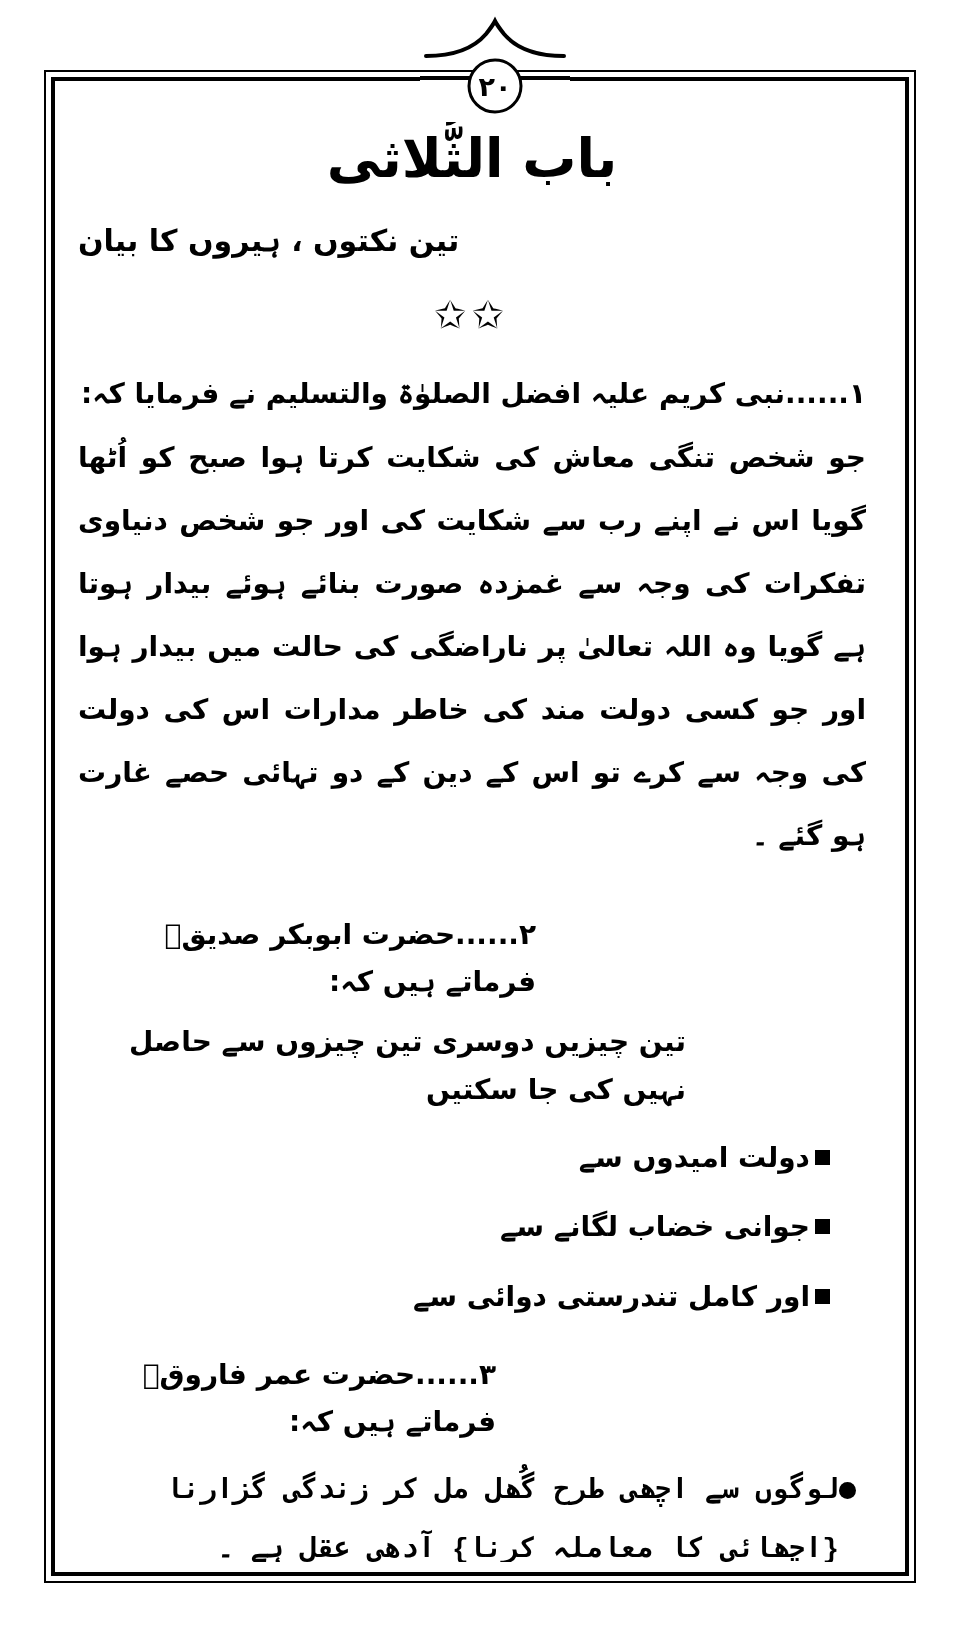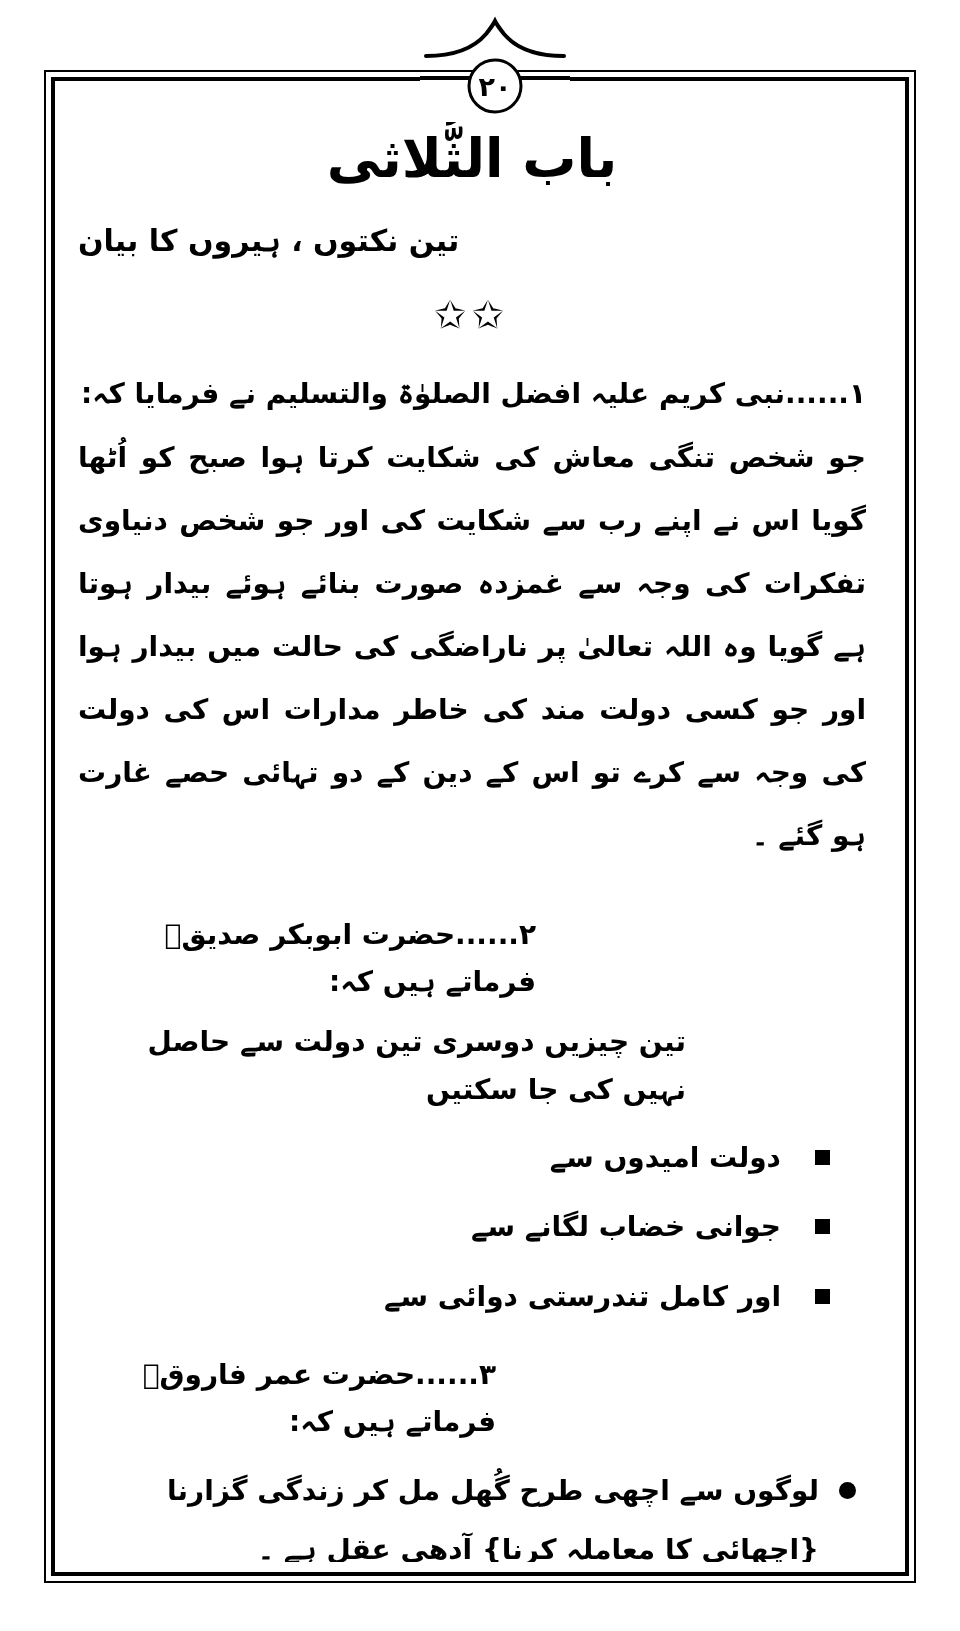--- a/index.html
+++ b/index.html
@@ -64,33 +64,33 @@
     font-size: 28px; font-weight: bold;
     margin: 8px 0 0 0; line-height: 2.25;
     text-align: justify; text-align-last: right;
   }
   .lead {
     font-size: 28px; font-weight: bold;
     margin: 12px 0 0 0; padding-right: 180px; line-height: 1.7;
   }
 
   .sq-item {
-    display: flex; align-items: center; gap: 34px;
+    display: flex; align-items: center; gap: 5px;
     margin: 18px 36px 0 0;
     font-size: 28px; font-weight: bold; line-height: 1.9;
   }
   .sq-item + .sq-item { margin-top: 16px; }
   .sq {
     width: 15px; height: 15px; background: #000; flex: 0 0 auto;
   }
 
   .rd-item {
-    display: flex; align-items: flex-start; gap: 20px;
+    display: flex; align-items: flex-start; 
     margin: 16px 10px 0 0;
-    font-size: 28px; font-weight: bold; line-height: 2.1;
+    font-size: 28px; font-weight: bold; line-height: 2.1; font-family: Liberation Mono, monospace;
   }
   .rd {
     width: 17px; height: 17px; border-radius: 50%;
     background: #000; flex: 0 0 auto; margin-top: 20px;
   }
   .rd-item .txt { flex: 1 1 auto; }
 </style>
 </head>
 <body>
 
@@ -119,21 +119,21 @@
   <div class="subtitle">تین نکتوں ، ہیروں کا بیان</div>
 
   <div class="stars">✩✩</div>
 
   <p class="intro">۱......نبی کریم علیہ افضل الصلوٰۃ والتسلیم نے فرمایا کہ:</p>
 
   <p class="para">جو شخص تنگی معاش کی شکایت کرتا ہوا صبح کو اُٹھا گویا اس نے اپنے رب سے شکایت کی اور جو شخص دنیاوی تفکرات کی وجہ سے غمزدہ صورت بنائے ہوئے بیدار ہوتا ہے گویا وہ اللہ تعالیٰ پر ناراضگی کی حالت میں بیدار ہوا اور جو کسی دولت مند کی خاطر مدارات اس کی دولت کی وجہ سے کرے تو اس کے دین کے دو تہائی حصے غارت ہو گئے ۔</p>
 
   <p class="intro i2">۲......حضرت ابوبکر صدیقؓ فرماتے ہیں کہ:</p>
 
-  <p class="lead">تین چیزیں دوسری تین دولت سے حاصل نہیں کی جا سکتیں</p>
+  <p class="lead">تین چیزیں دوسری تین چیزوں سے حاصل نہیں کی جا سکتیں</p>
 
   <div class="sq-item">
     <span class="sq"></span>
     <span class="txt">دولت امیدوں سے</span>
   </div>
   <div class="sq-item">
     <span class="sq"></span>
     <span class="txt">جوانی خضاب لگانے سے</span>
   </div>
   <div class="sq-item">

